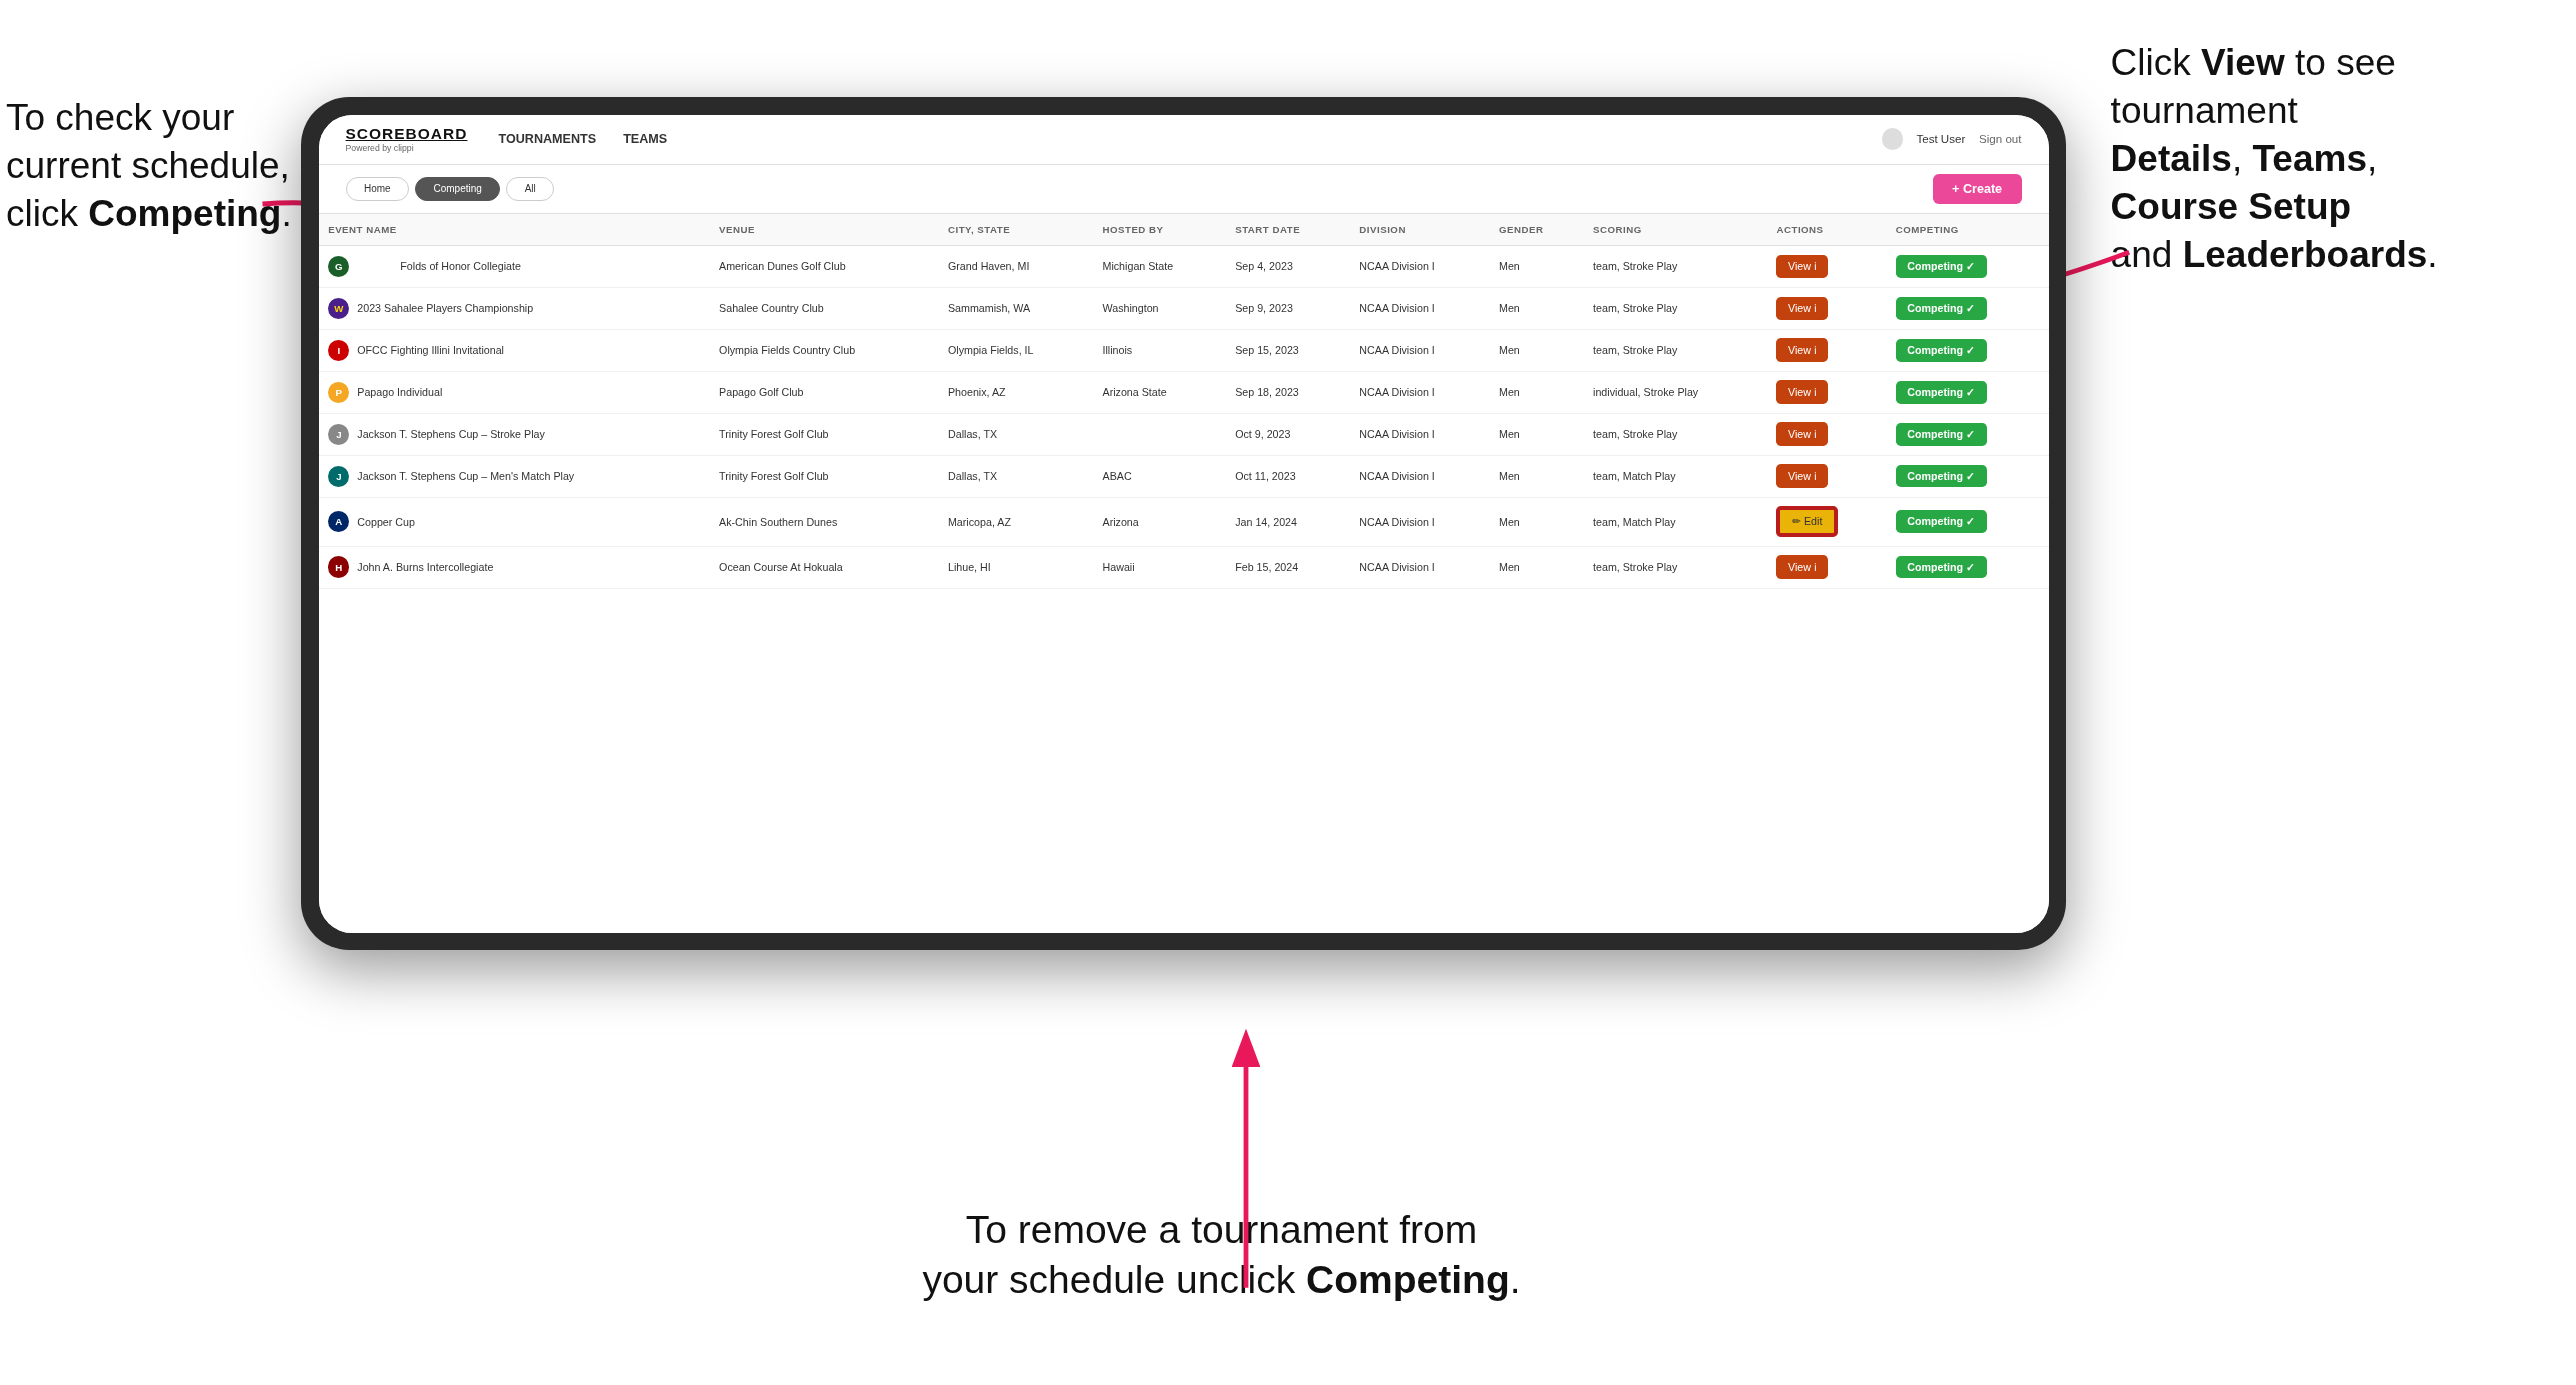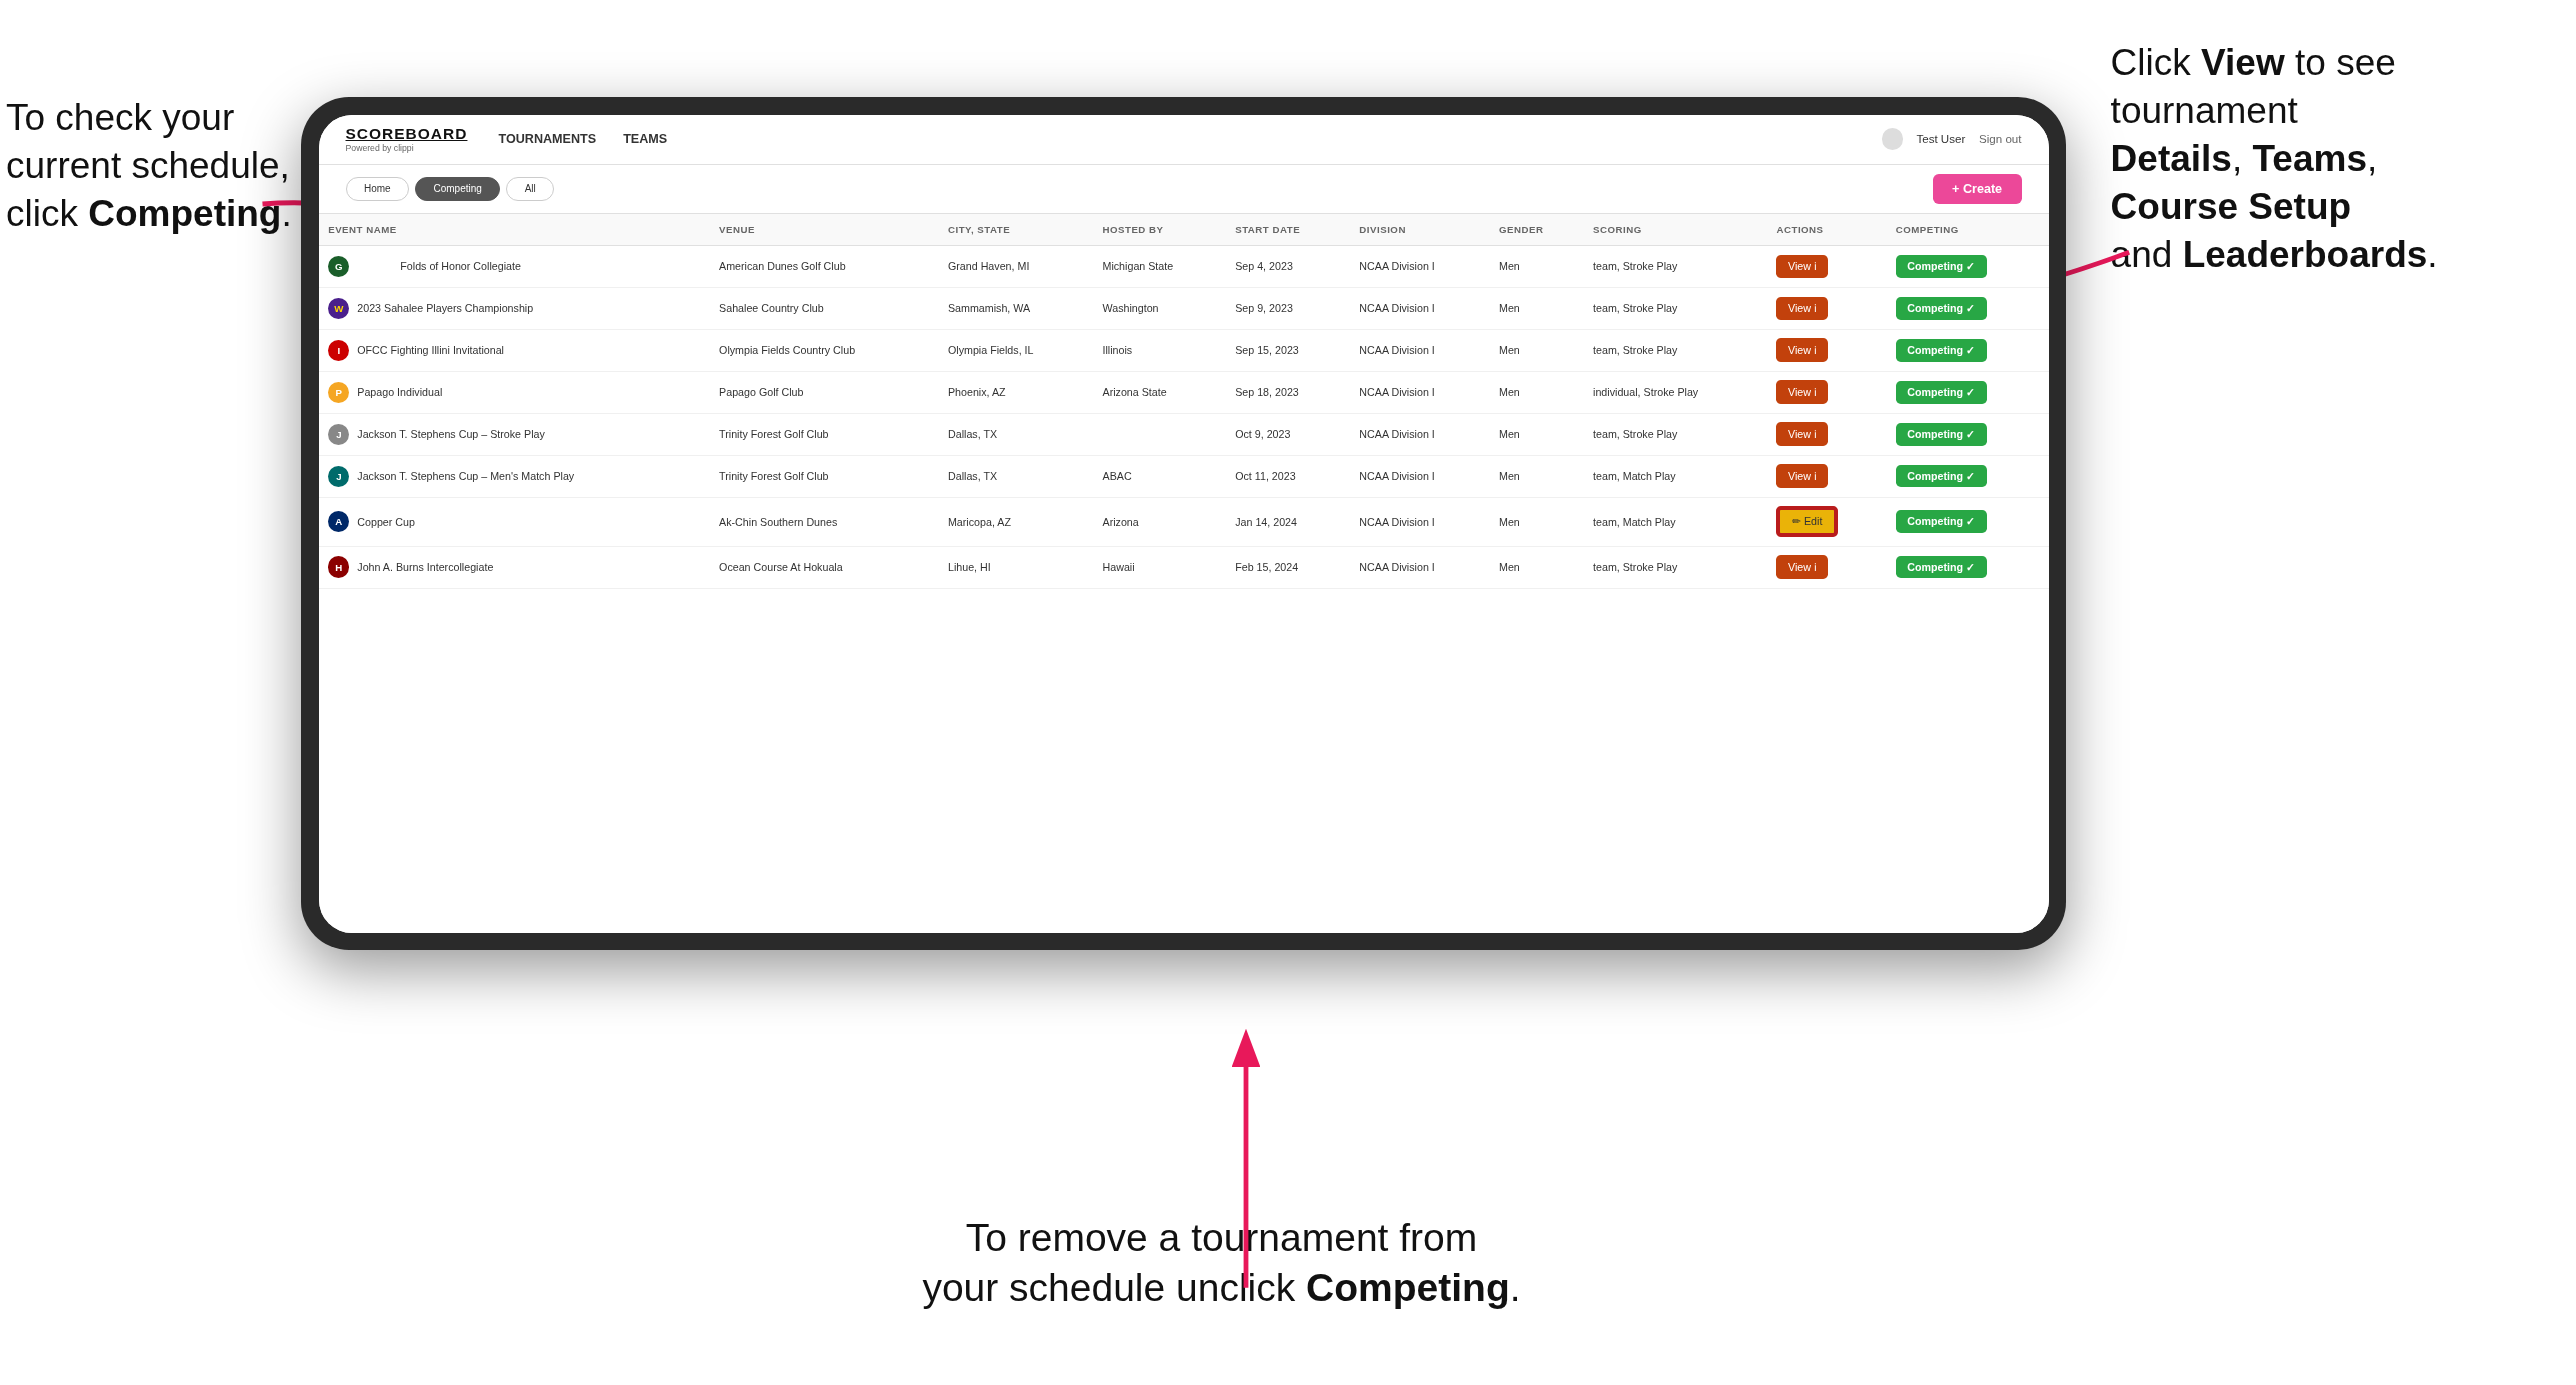--- a/index.html
+++ b/index.html
@@ -28,21 +28,21 @@
       margin-top: 36px;
     }
 
     .annotation-top-right {
       top: 39px;
       right: 19.4px;
       width: 446px;
     }
 
     .annotation-bottom {
-      bottom: 72px;
+      bottom: 80px;
       left: 824px;
       width: 795px;
       text-align: center;
       font-size: 39px;
     }
 
     
     .tablet-frame {
       position: absolute;
       top: 97px;

